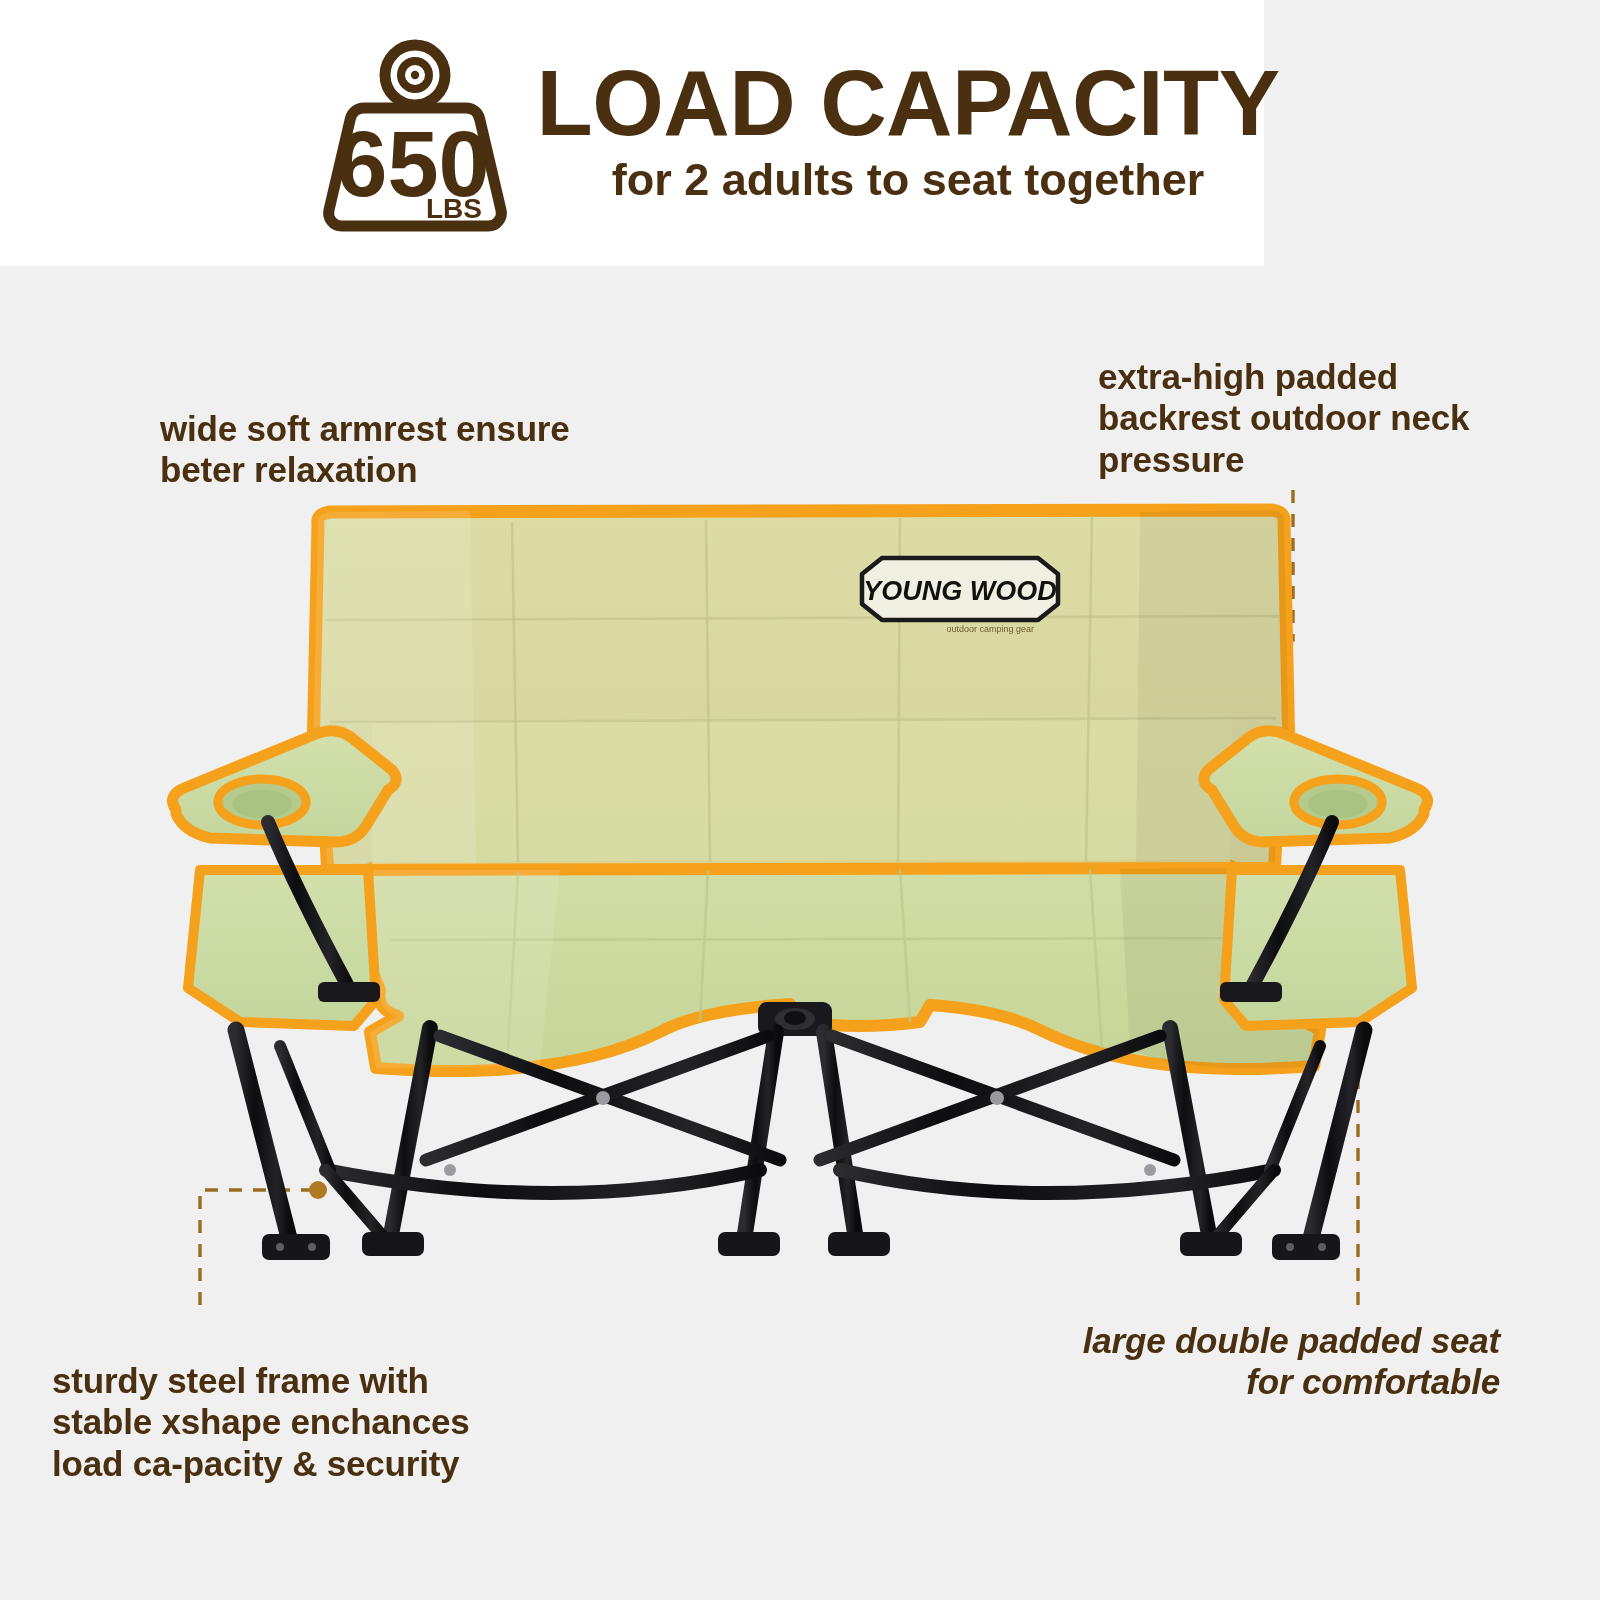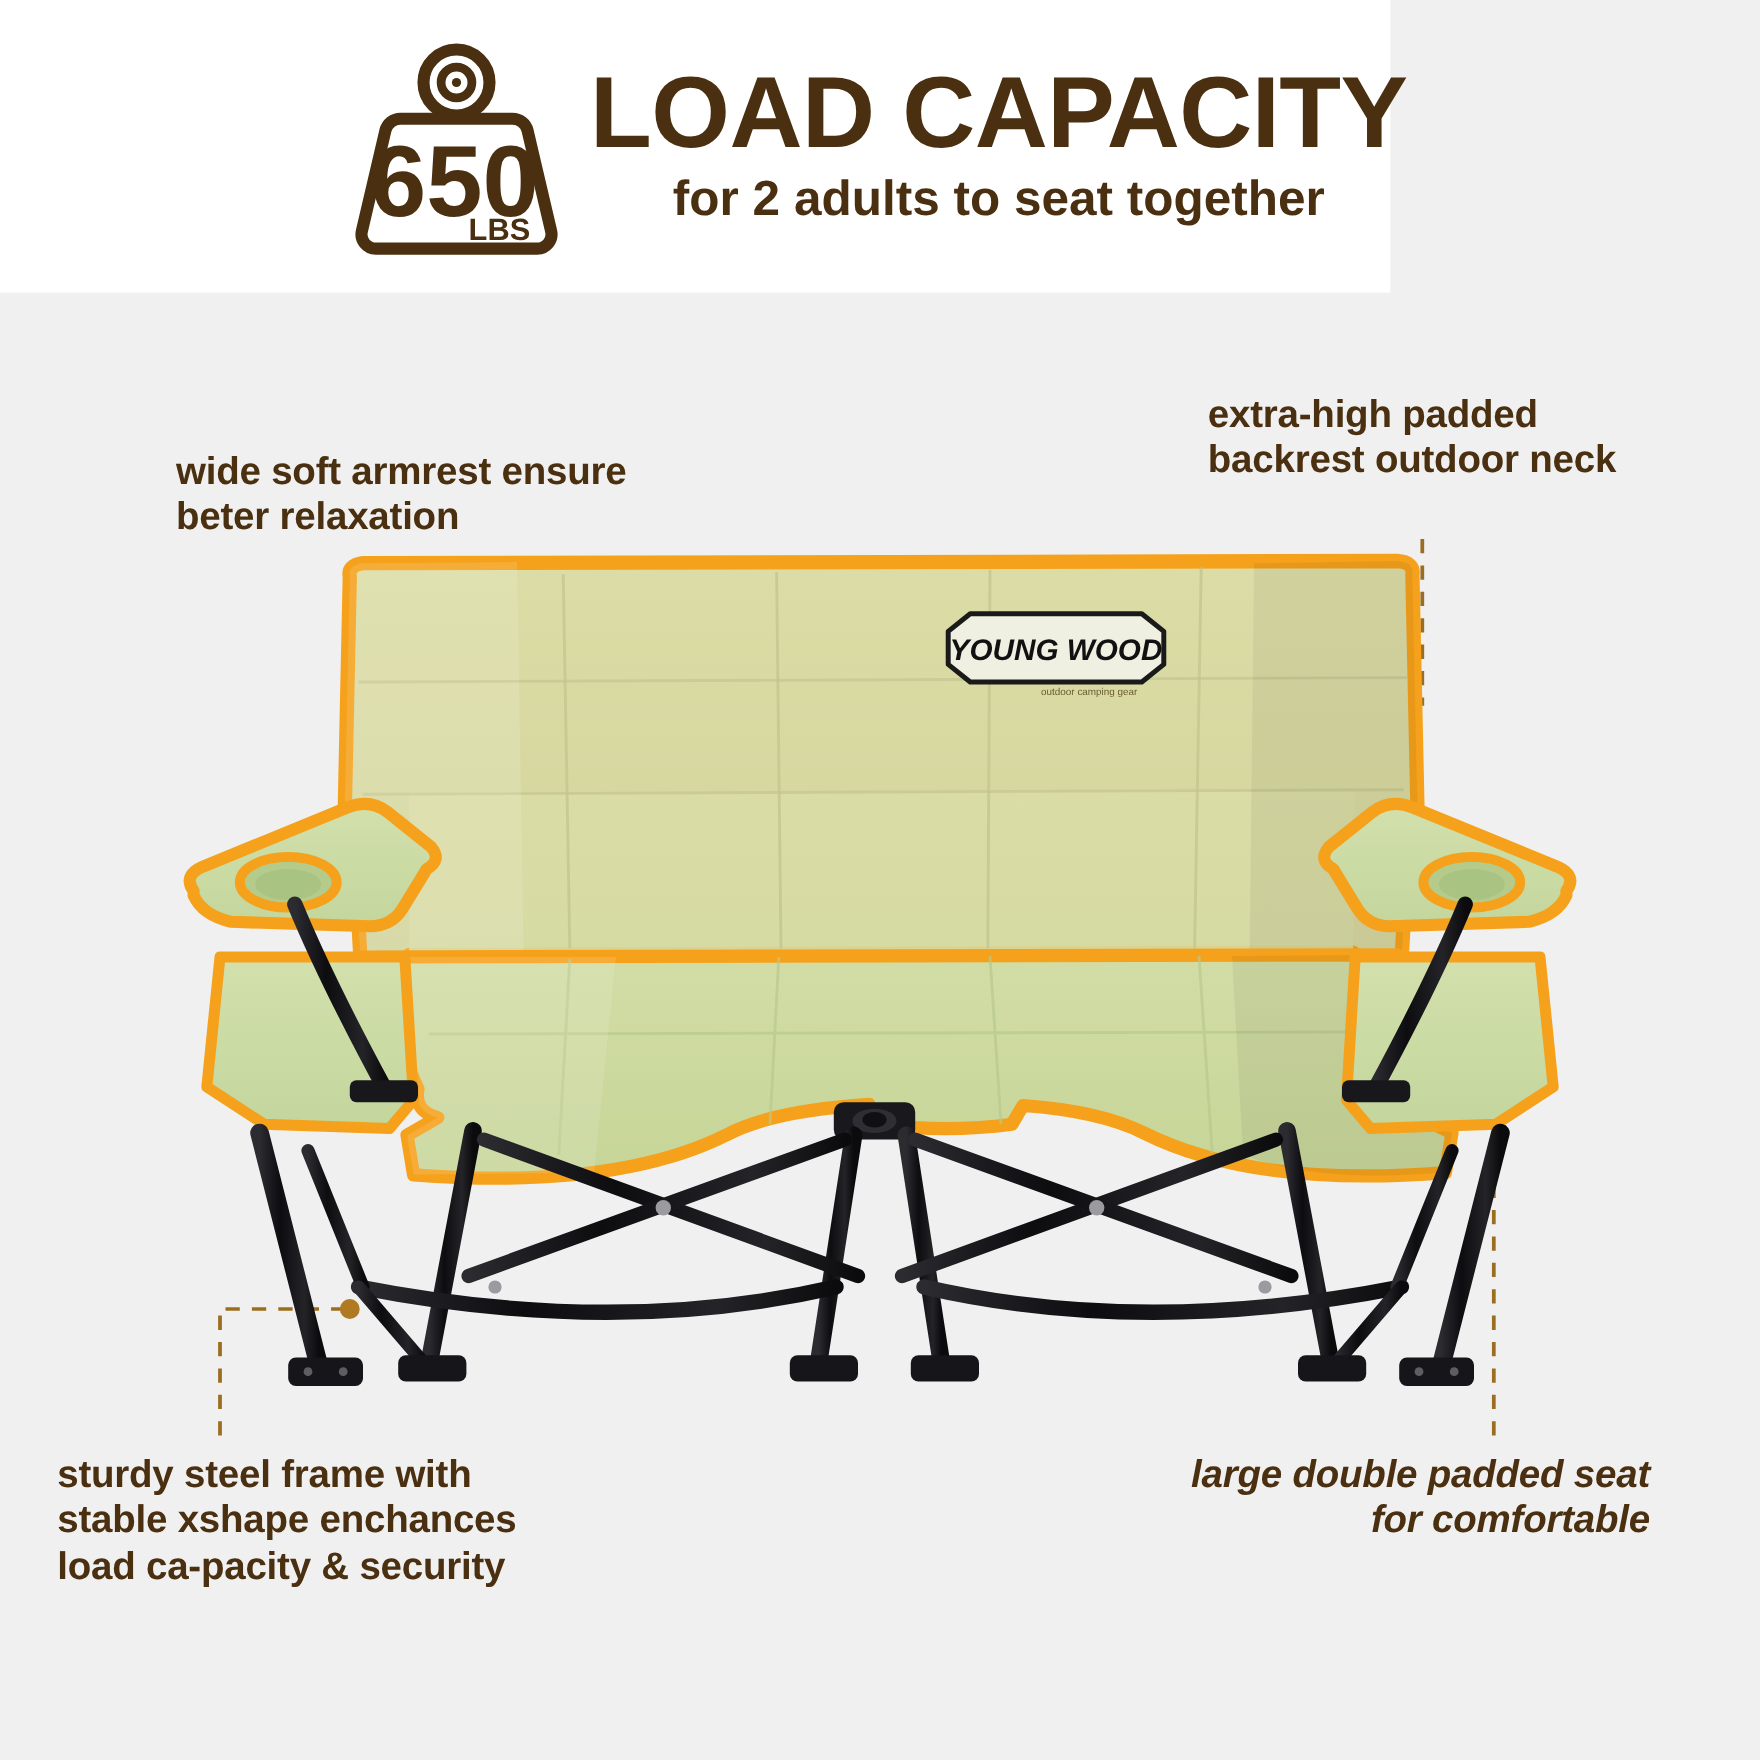--- a/index.html
+++ b/index.html
@@ -31,21 +31,21 @@
     text-align:center; margin-top:6px; white-space:nowrap;font-weight:bold;
   }
 
   
   .callout{
     position:absolute; color:#4a3010; font-weight:bold;
     font-size:35px; line-height:1.18; letter-spacing:-0.2px;
   }
   #callout-armrest{ left:160px; top:408px; width:600px; }
   #callout-backrest{ left:1098px; top:356px; width:470px; }
-  #callout-frame{ left:52px; top:1320px; width:520px; }
+  #callout-frame{ left:52px; top:1360px; width:520px; }
   #callout-seat{ left:1010px; top:1320px; width:490px; text-align:right;font-style:italic; }
 
   
   #connectors{ position:absolute; left:0; top:0; width:1600px; height:1600px; }
 
   
   #chair{ position:absolute; left:140px; top:470px; width:1320px; height:820px; }
 </style>
 </head>
 <body>
@@ -93,20 +93,21 @@
 </svg>
 
 <div class="callout" id="callout-armrest">
   <div>wide soft armrest ensure</div>
   <div>beter relaxation</div>
 </div>
 
 <div class="callout" id="callout-backrest">
   <div>extra-high padded</div>
   <div>backrest outdoor neck</div>
+  <div>pressure</div>
 </div>
 
 <div class="callout" id="callout-frame">
   <div>sturdy steel frame with</div>
   <div>stable xshape enchances</div>
   <div>load ca-pacity &amp; security</div>
 </div>
 
 <div class="callout" id="callout-seat">
   <div>large double padded seat</div>

